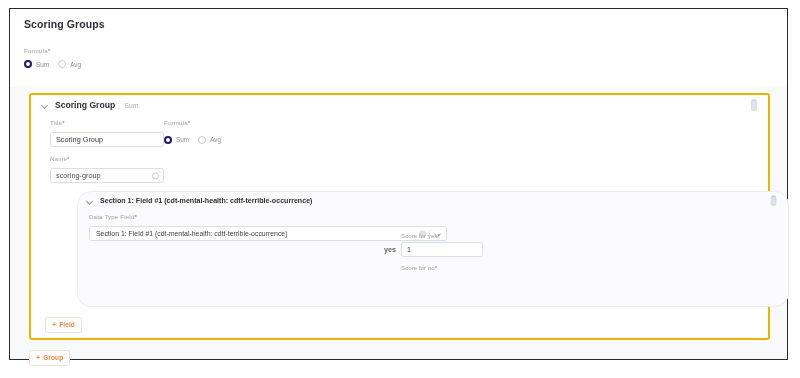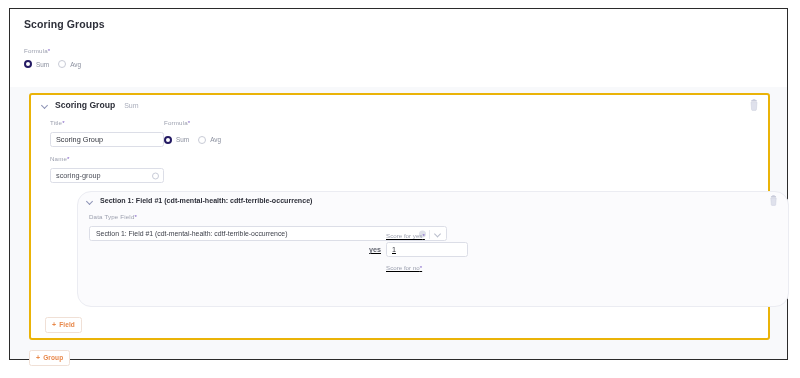--- a/index.html
+++ b/index.html
@@ -252,23 +252,22 @@
     left: 1px; top: 1px;
     width: 4px; height: 4px;
     border-right: 1.1px solid #b9bdcb;
     border-bottom: 1.1px solid #b9bdcb;
     transform: rotate(45deg);
   }
 
   
   .scores {
     position: absolute;
-    left: 277px;
+    left: 292px;
     top: 40px;
-    text-decoration: underline;
   }
   .score-grp { margin-bottom: 7px; }
   .score-lbl {
     font-size: 6.2px;
     color: #9b9fae;
     margin-left: 31px;
     margin-bottom: 3px;
   }
   .score-line {
     display: flex;

